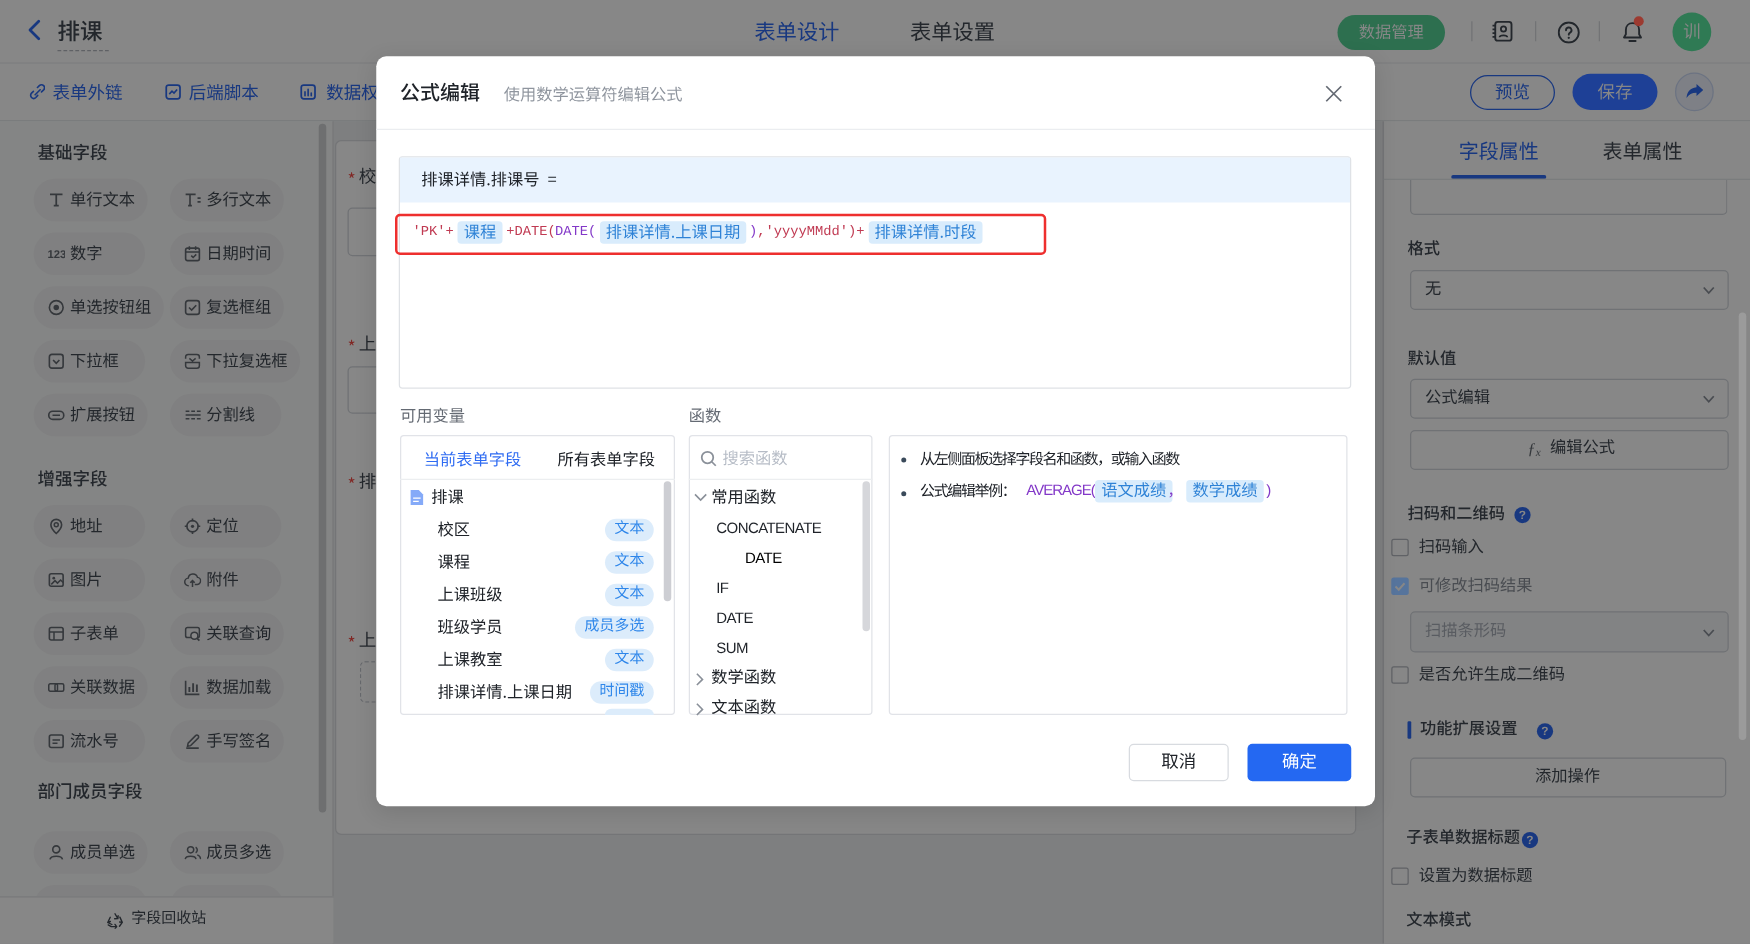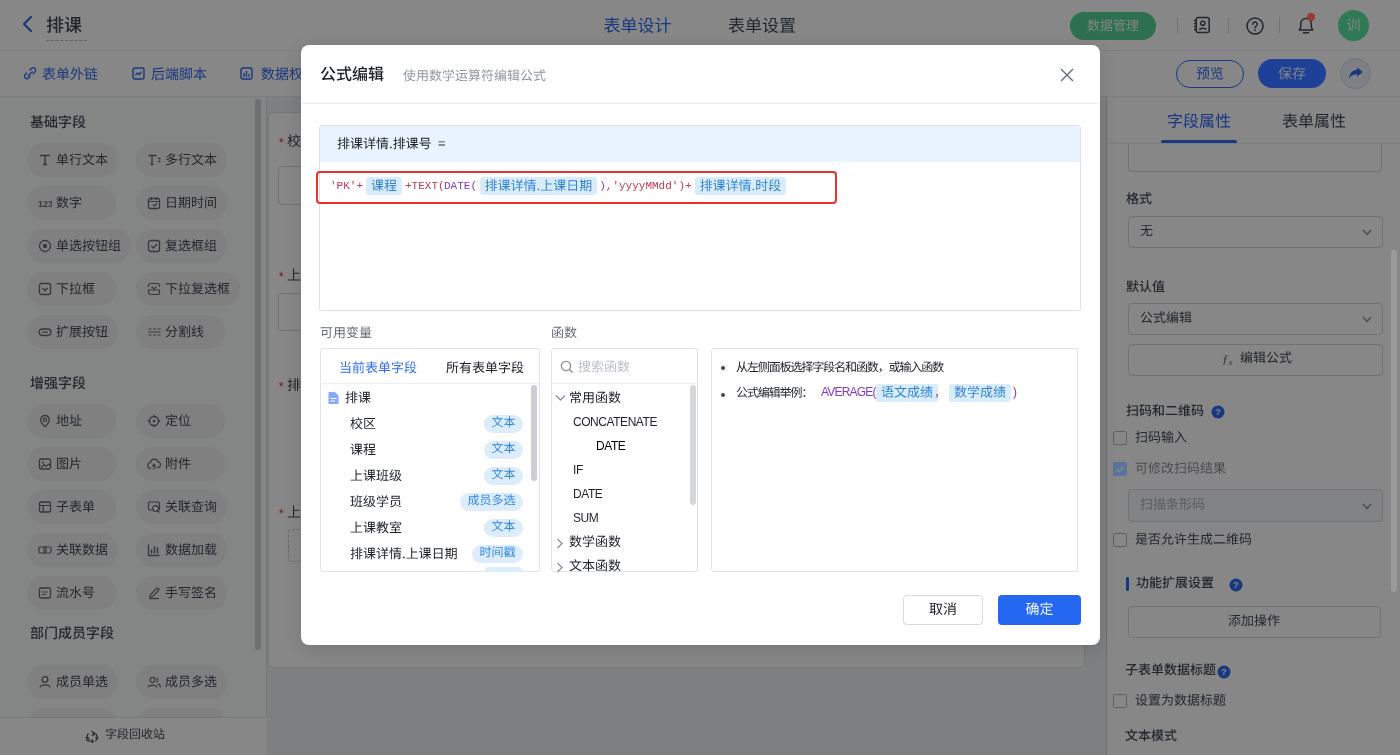--- a/index.html
+++ b/index.html
@@ -759,21 +759,21 @@
 <div style="position:absolute;left:301px;top:45px;width:799px;height:600px;background:#fff;border-radius:8px;box-shadow:0 4px 18px rgba(0,0,0,0.12)"></div>
 <svg style="position:absolute;left:1060px;top:68px" width="14" height="14" viewBox="0 0 14 14">
     <path d="M1 1 L13 13 M13 1 L1 13" stroke="#646a73" stroke-width="1.4"></path>
   </svg>
 <div style="position:absolute;left:301px;top:103px;width:799px;height:1px;background:#ebedf0"></div>
 <div style="position:absolute;left:319px;top:125px;width:762px;height:186px;background:#fff;border:1px solid #dfe2e6;border-radius:3px;box-sizing:border-box"></div>
 <div style="position:absolute;left:320px;top:126px;width:760px;height:36px;background:#e9f3fe"></div>
 <div style="position:absolute;left:316px;top:171px;width:521px;height:33px;border:2px solid #ee2f2e;border-radius:4px;box-sizing:border-box"></div>
 <div style="position:absolute;left:330px;top:181px;font:11px/1 'Liberation Mono';color:#c03a52;white-space:pre">'PK'+</div>
 <div style="position:absolute;left:366px;top:177px;width:36px;height:18px;background:#d9ecfc;border-radius:3px"></div>
-<div style="position:absolute;left:405px;top:181px;font:11px/1 'Liberation Mono';color:#c03a52;white-space:pre">+TEXT(</div>
+<div style="position:absolute;left:405px;top:181px;font:11px/1 'Liberation Mono';color:#c03a52;white-space:pre">+DATE(</div>
 <div style="position:absolute;left:444px;top:181px;font:11px/1 'Liberation Mono';color:#8338c8;white-space:pre">DATE(</div>
 <div style="position:absolute;left:479.6px;top:177px;width:117.614px;height:18px;background:#d9ecfc;border-radius:3px"></div>
 <div style="position:absolute;left:599.214px;top:181px;font:11px/1 'Liberation Mono';color:#8338c8;white-space:pre">)</div>
 <div style="position:absolute;left:605.814px;top:181px;font:11px/1 'Liberation Mono';color:#c03a52;white-space:pre">,'yyyyMMdd')+</div>
 <div style="position:absolute;left:694.614px;top:177px;width:91.614px;height:18px;background:#d9ecfc;border-radius:3px"></div>
 <div style="position:absolute;left:320px;top:348px;width:220px;height:224px;border:1px solid #e1e3e8;border-radius:3px;box-sizing:border-box;overflow:hidden"></div>
 <div style="position:absolute;left:320px;top:383px;width:220px;height:1px;background:#eceef0"></div>
 <svg style="position:absolute;left:327px;top:391px" width="13" height="14" viewBox="0 0 13 14">
     <path d="M1.5 1 h6.5 l3.5 3.5 v8.5 h-10z" fill="#85aaf8"></path>
     <path d="M3.5 7.5 h6 M3.5 10 h4.5" stroke="#fff" stroke-width="1"></path>

